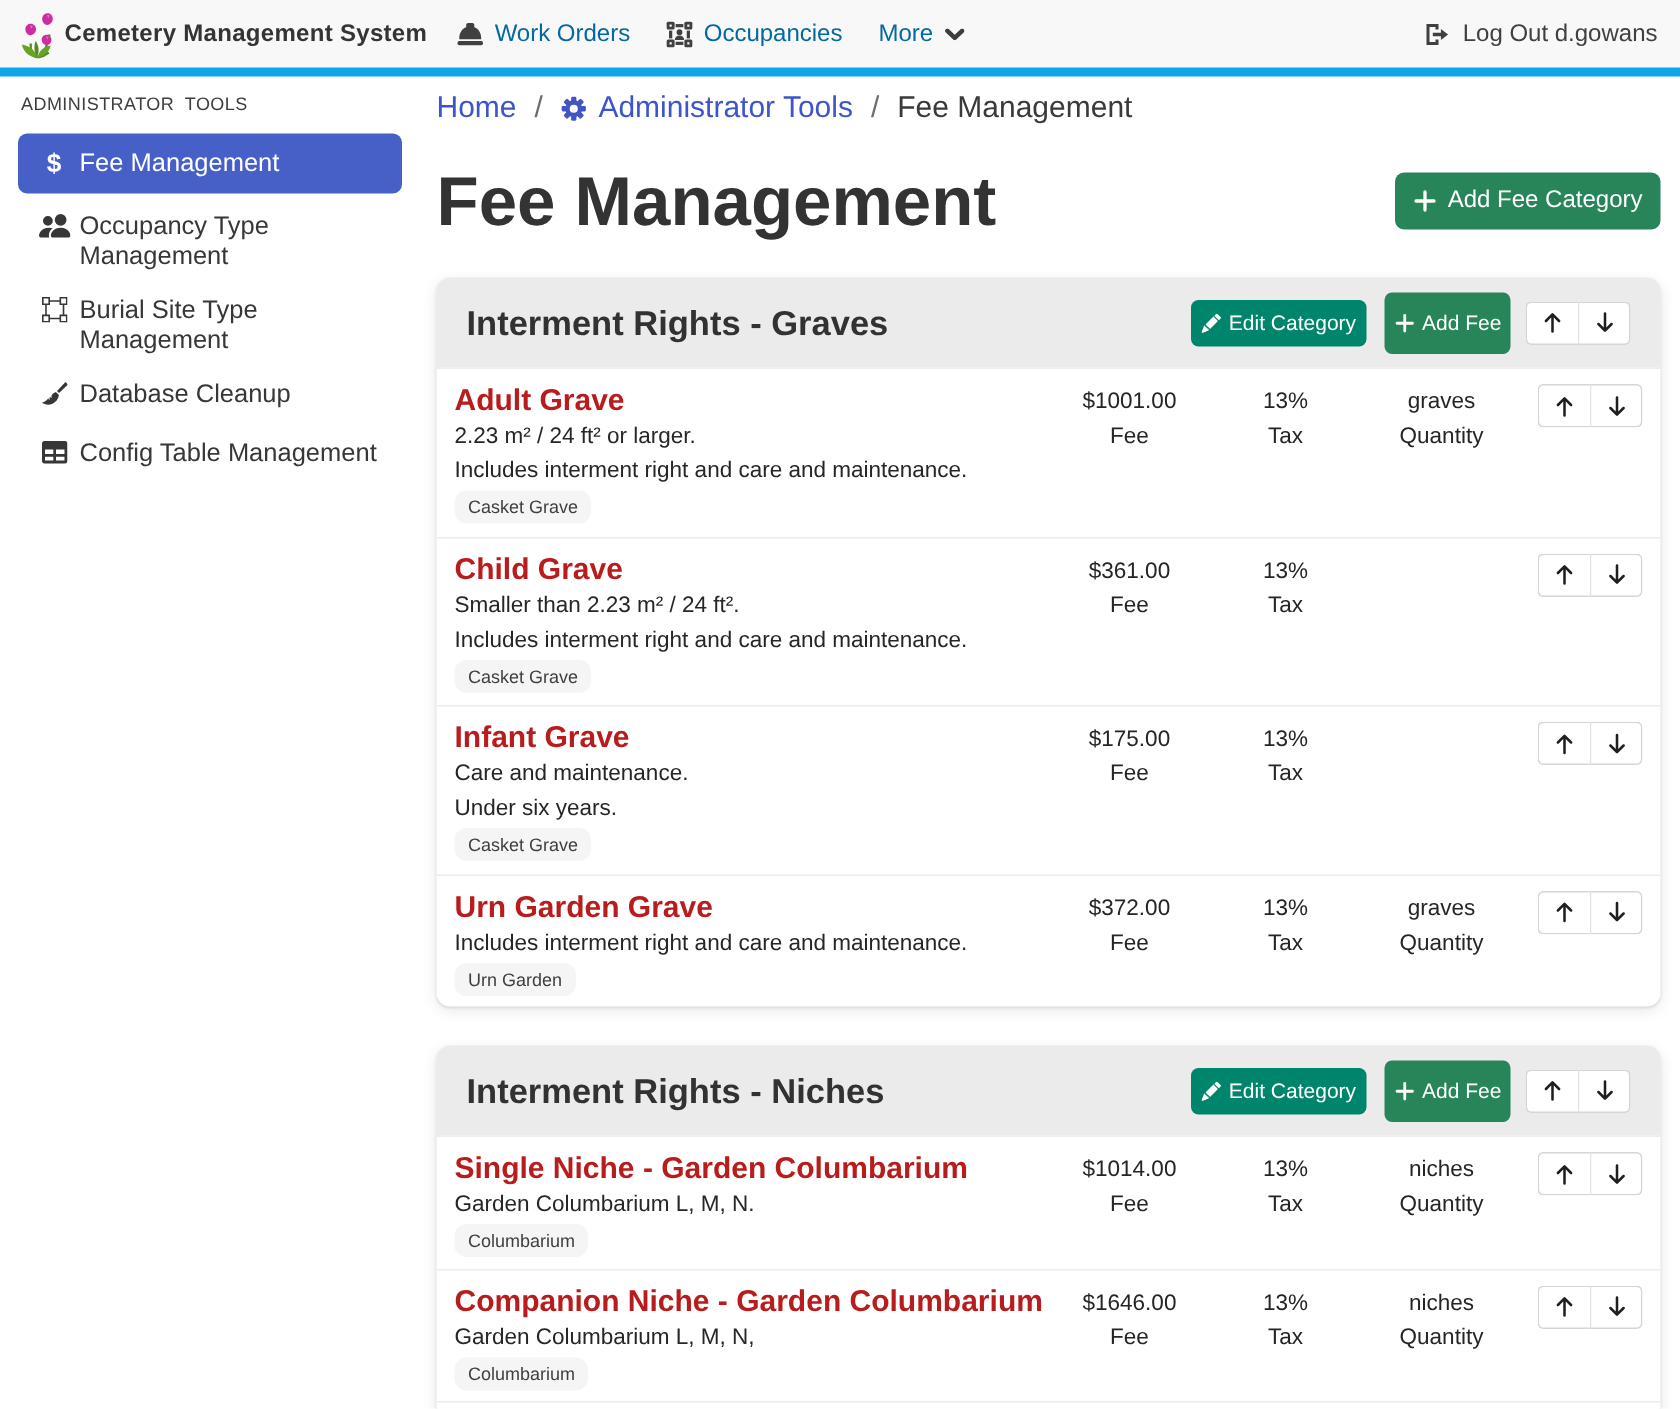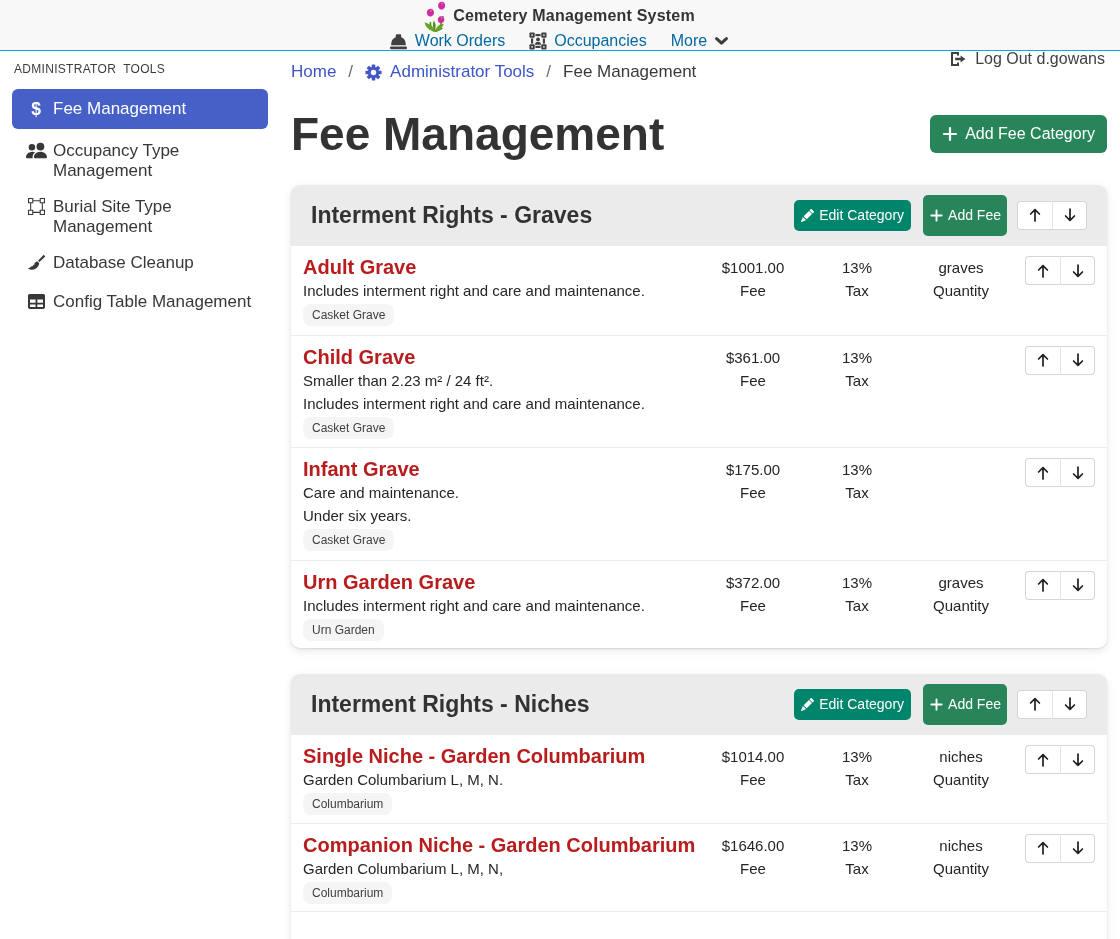--- a/index.html
+++ b/index.html
@@ -1,20 +1,20 @@
 <!DOCTYPE html>
 <html><head>
 <meta charset="utf-8">
 <style>
 * { margin:0; padding:0; box-sizing:border-box; }
 html,body { width:1120px; height:939px; overflow:hidden; }
 body { font-family:"Liberation Sans", sans-serif; font-size:16px; color:#2b2b2b; background:#fff; }
 a { text-decoration:none; }
 
-.nav { height:51px; background:#f8f8f8; border-bottom:1px solid #0ea5e9; display:flex; align-items:center; padding:0 15px 0 12px;flex-direction:column; }
+.nav { height:51px; background:#f8f8f8; border-bottom:6px solid #0ea5e9; display:flex; align-items:center; padding:0 15px 0 12px; }
 .brand { display:flex; align-items:center; }
 .brand svg { margin-right:6px; }
 .brand b { font-size:16px; color:#343434; letter-spacing:.2px; }
 .navlinks { display:flex; align-items:center; margin-left:7px; }
 .navlink { display:flex; align-items:center; padding:0 12px; color:#0369a1; font-size:16px; }
 .navlink svg { margin-right:7px; }
 .caret { margin-left:8px; }
 .logout { margin-left:auto; display:flex; align-items:center; color:#404040; font-size:16px; }
 .logout svg { margin-right:9px; }
 
@@ -22,21 +22,21 @@
 .sidebar { width:280px; flex:0 0 280px; padding-top:11px; }
 .sbhead { margin-left:14px; font-size:12px; font-weight:400; color:#3d3d3d; letter-spacing:.3px; margin-bottom:13px; }
 .snav { list-style:none; }
 .sitem { display:flex; align-items:flex-start; margin:0 12px; padding:8px 12px 8px 8px; border-radius:6px; color:#373737; font-size:17px; line-height:20px; }
 .sitem .sic { width:32px; flex:none; display:flex; justify-content:center; align-items:center; height:20px; margin-right:1px; }
 .sitem .stxt { display:block; max-width:201px; }
 .sitem.active { background:#4660c8; color:#fff; margin-bottom:4px; padding-top:9.5px; padding-bottom:10px; }
 .snav li:last-child .sitem { margin-top:3px; }
 
 .main { flex:1; padding:9px 13px 0 11px; }
-.crumbs { display:flex; align-items:flex-start; font-size:17px; line-height:24px; color:#6d6d6d; }
+.crumbs { display:flex; align-items:flex-start; font-size:20px; line-height:24px; color:#6d6d6d; }
 .crumbs a { color:#3c55cb; display:flex; align-items:center; }
 .crumbs .sep { padding:0 12px; color:#6d6d6d; }
 .crumbs .gear { margin-right:8px; }
 .crumbs .cur { color:#3a3a3a; }
 .h1row { display:flex; align-items:flex-start; justify-content:space-between; margin-top:23px; margin-bottom:24px; }
 h1 { font-size:46px; line-height:54px; color:#333; }
 .btn { display:inline-flex; align-items:center; justify-content:flex-start; border:none; border-radius:5px; color:#fff; font-family:inherit; cursor:pointer; }
 .btn-lg-green { background:#28855a; font-size:16px; height:38px; padding:0 12px; margin-top:8px; border-radius:6px; }
 .btn-lg-green svg { margin-right:7px; }
 .btn-teal { background:#00856d; font-size:14px; height:31px; padding:0 7px; }
@@ -226,20 +226,21 @@
                 <svg width="16" height="16" viewBox="0 0 16 16" class="arrow">
                   <path d="M8 2v11.2M3.6 9 8 13.4 12.4 9"></path>
                 </svg>
               </button>
           </div>
         </div>
       </div>
       <div class="frow">
         <div class="fleft">
           <a class="ftitle">Adult Grave</a>
+          <div class="fdesc">2.23 m² / 24 ft² or larger.</div>
           <div class="fdesc">Includes interment right and care and maintenance.</div>
           <span class="fbadge">Casket Grave</span>
         </div>
         <div class="fcol">
             <div>$1001.00</div>
             <div>Fee</div>
           </div>
         <div class="fcol">
             <div>13%</div>
             <div>Tax</div>

